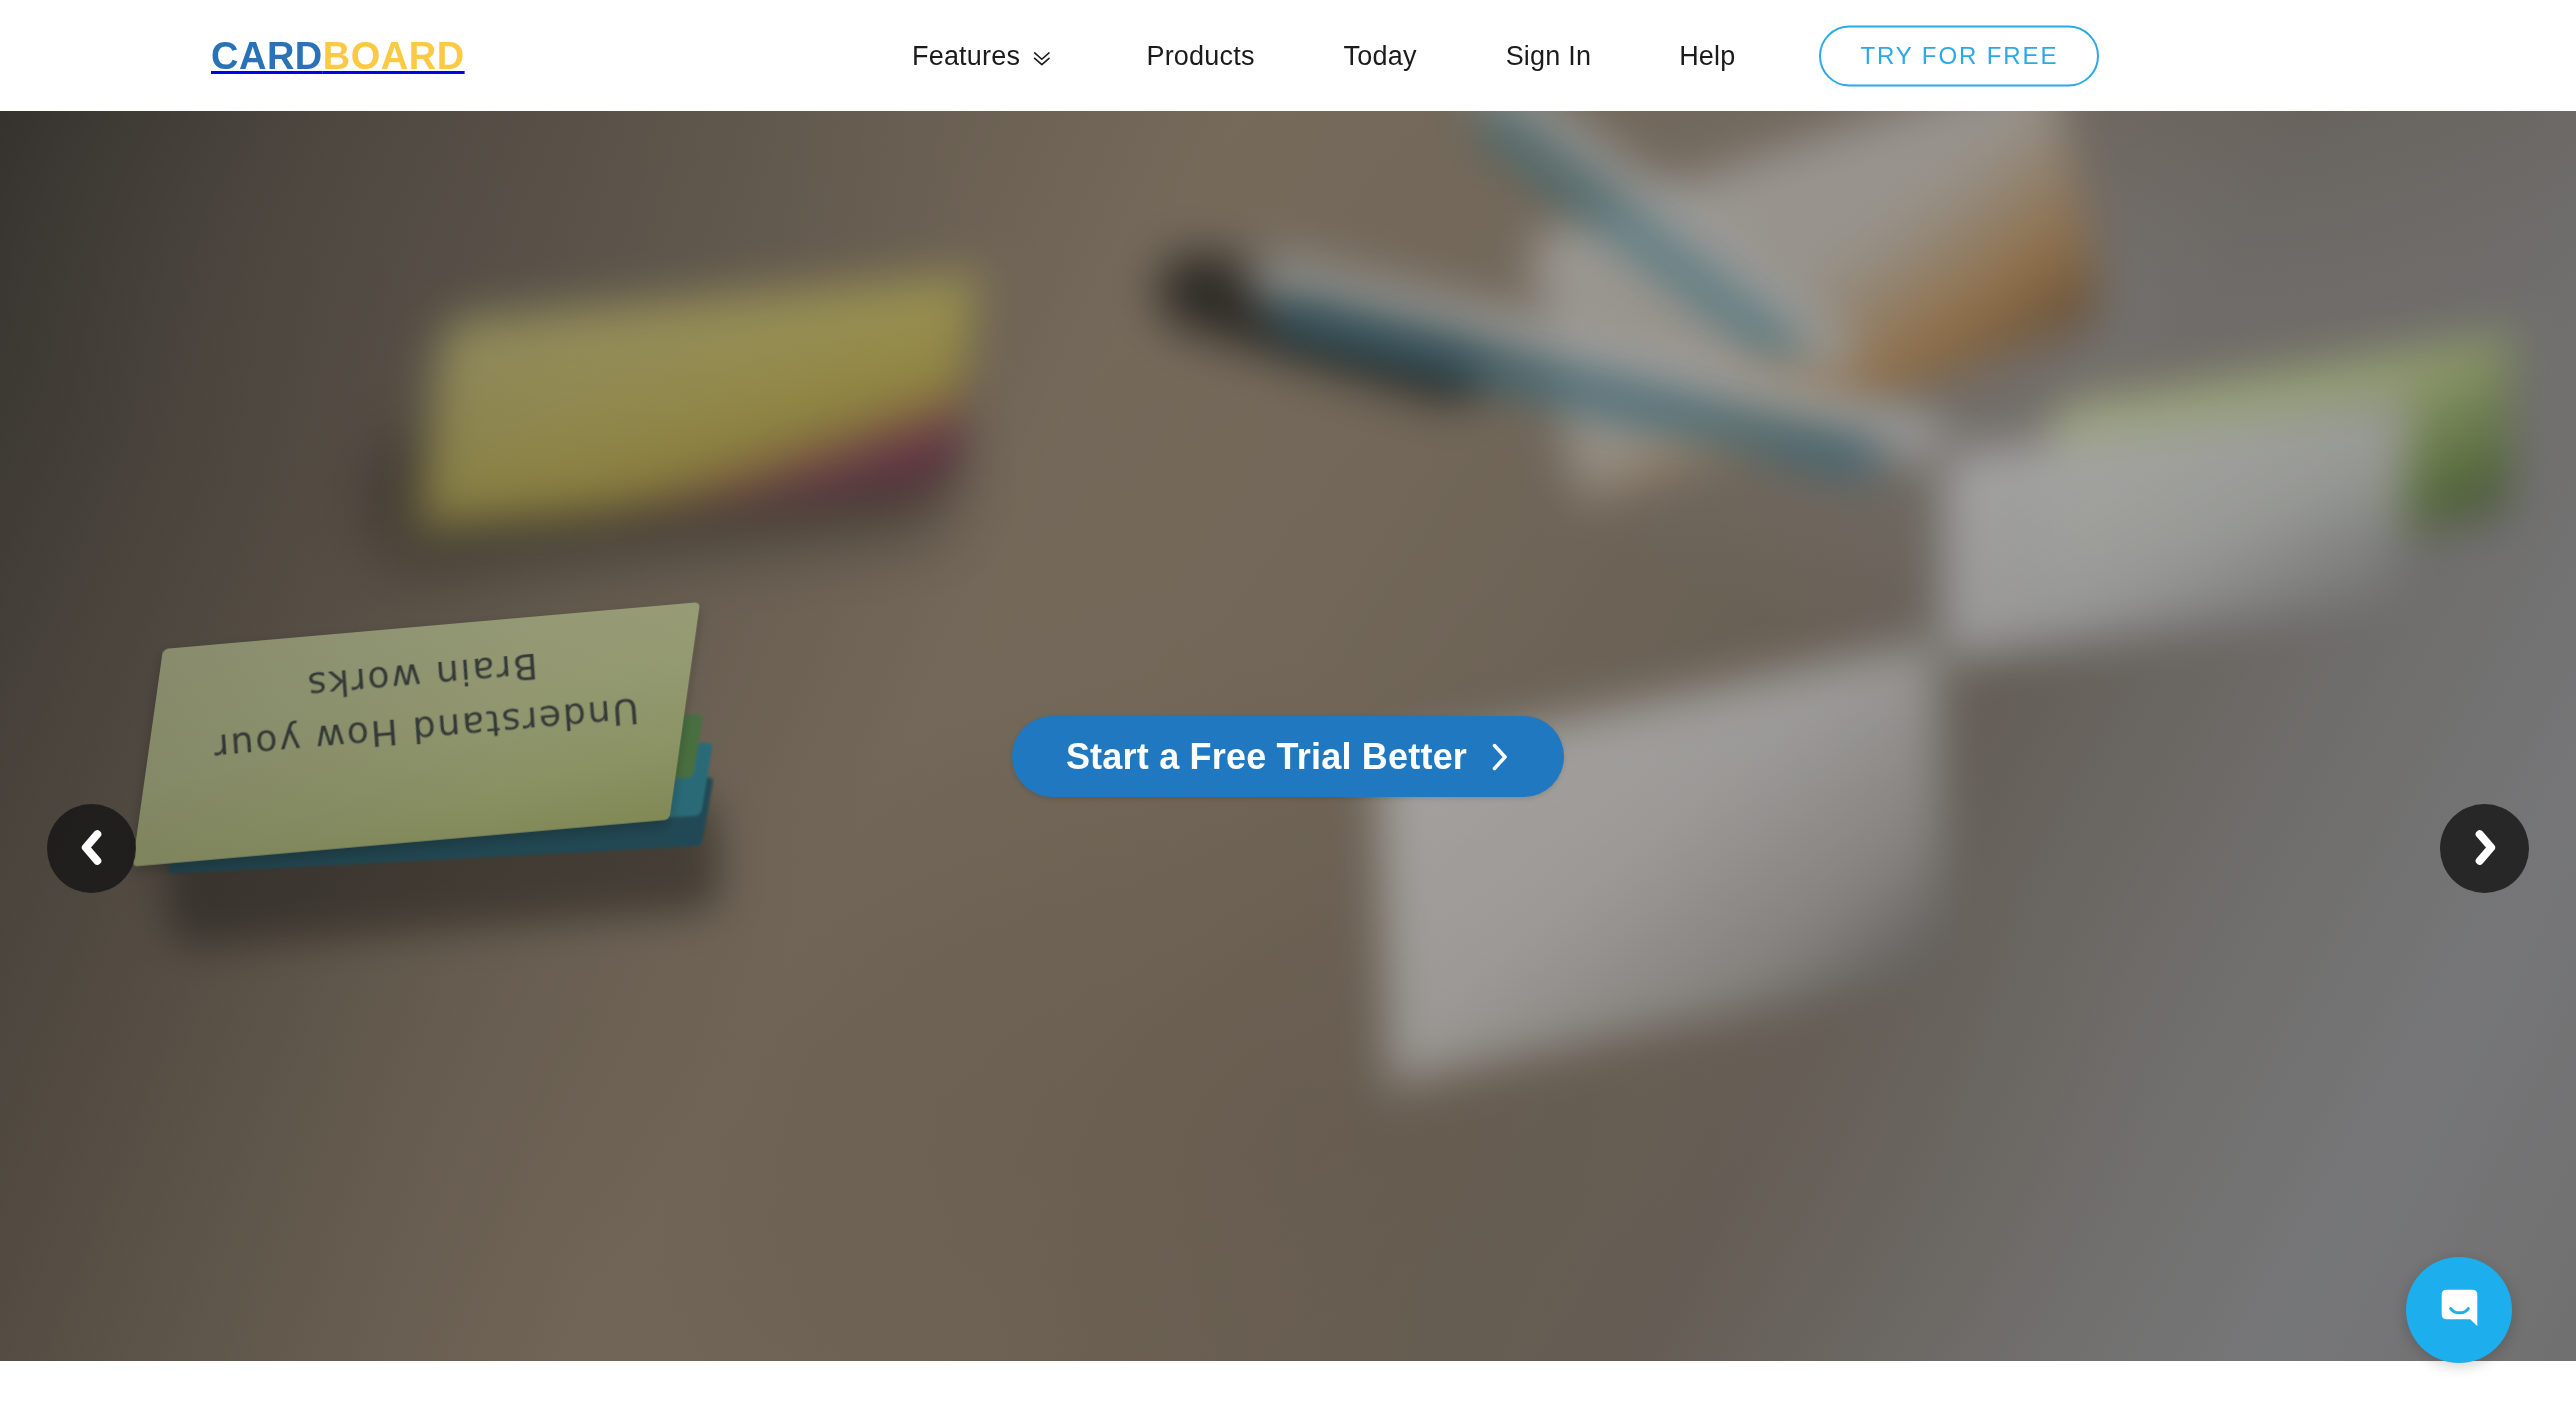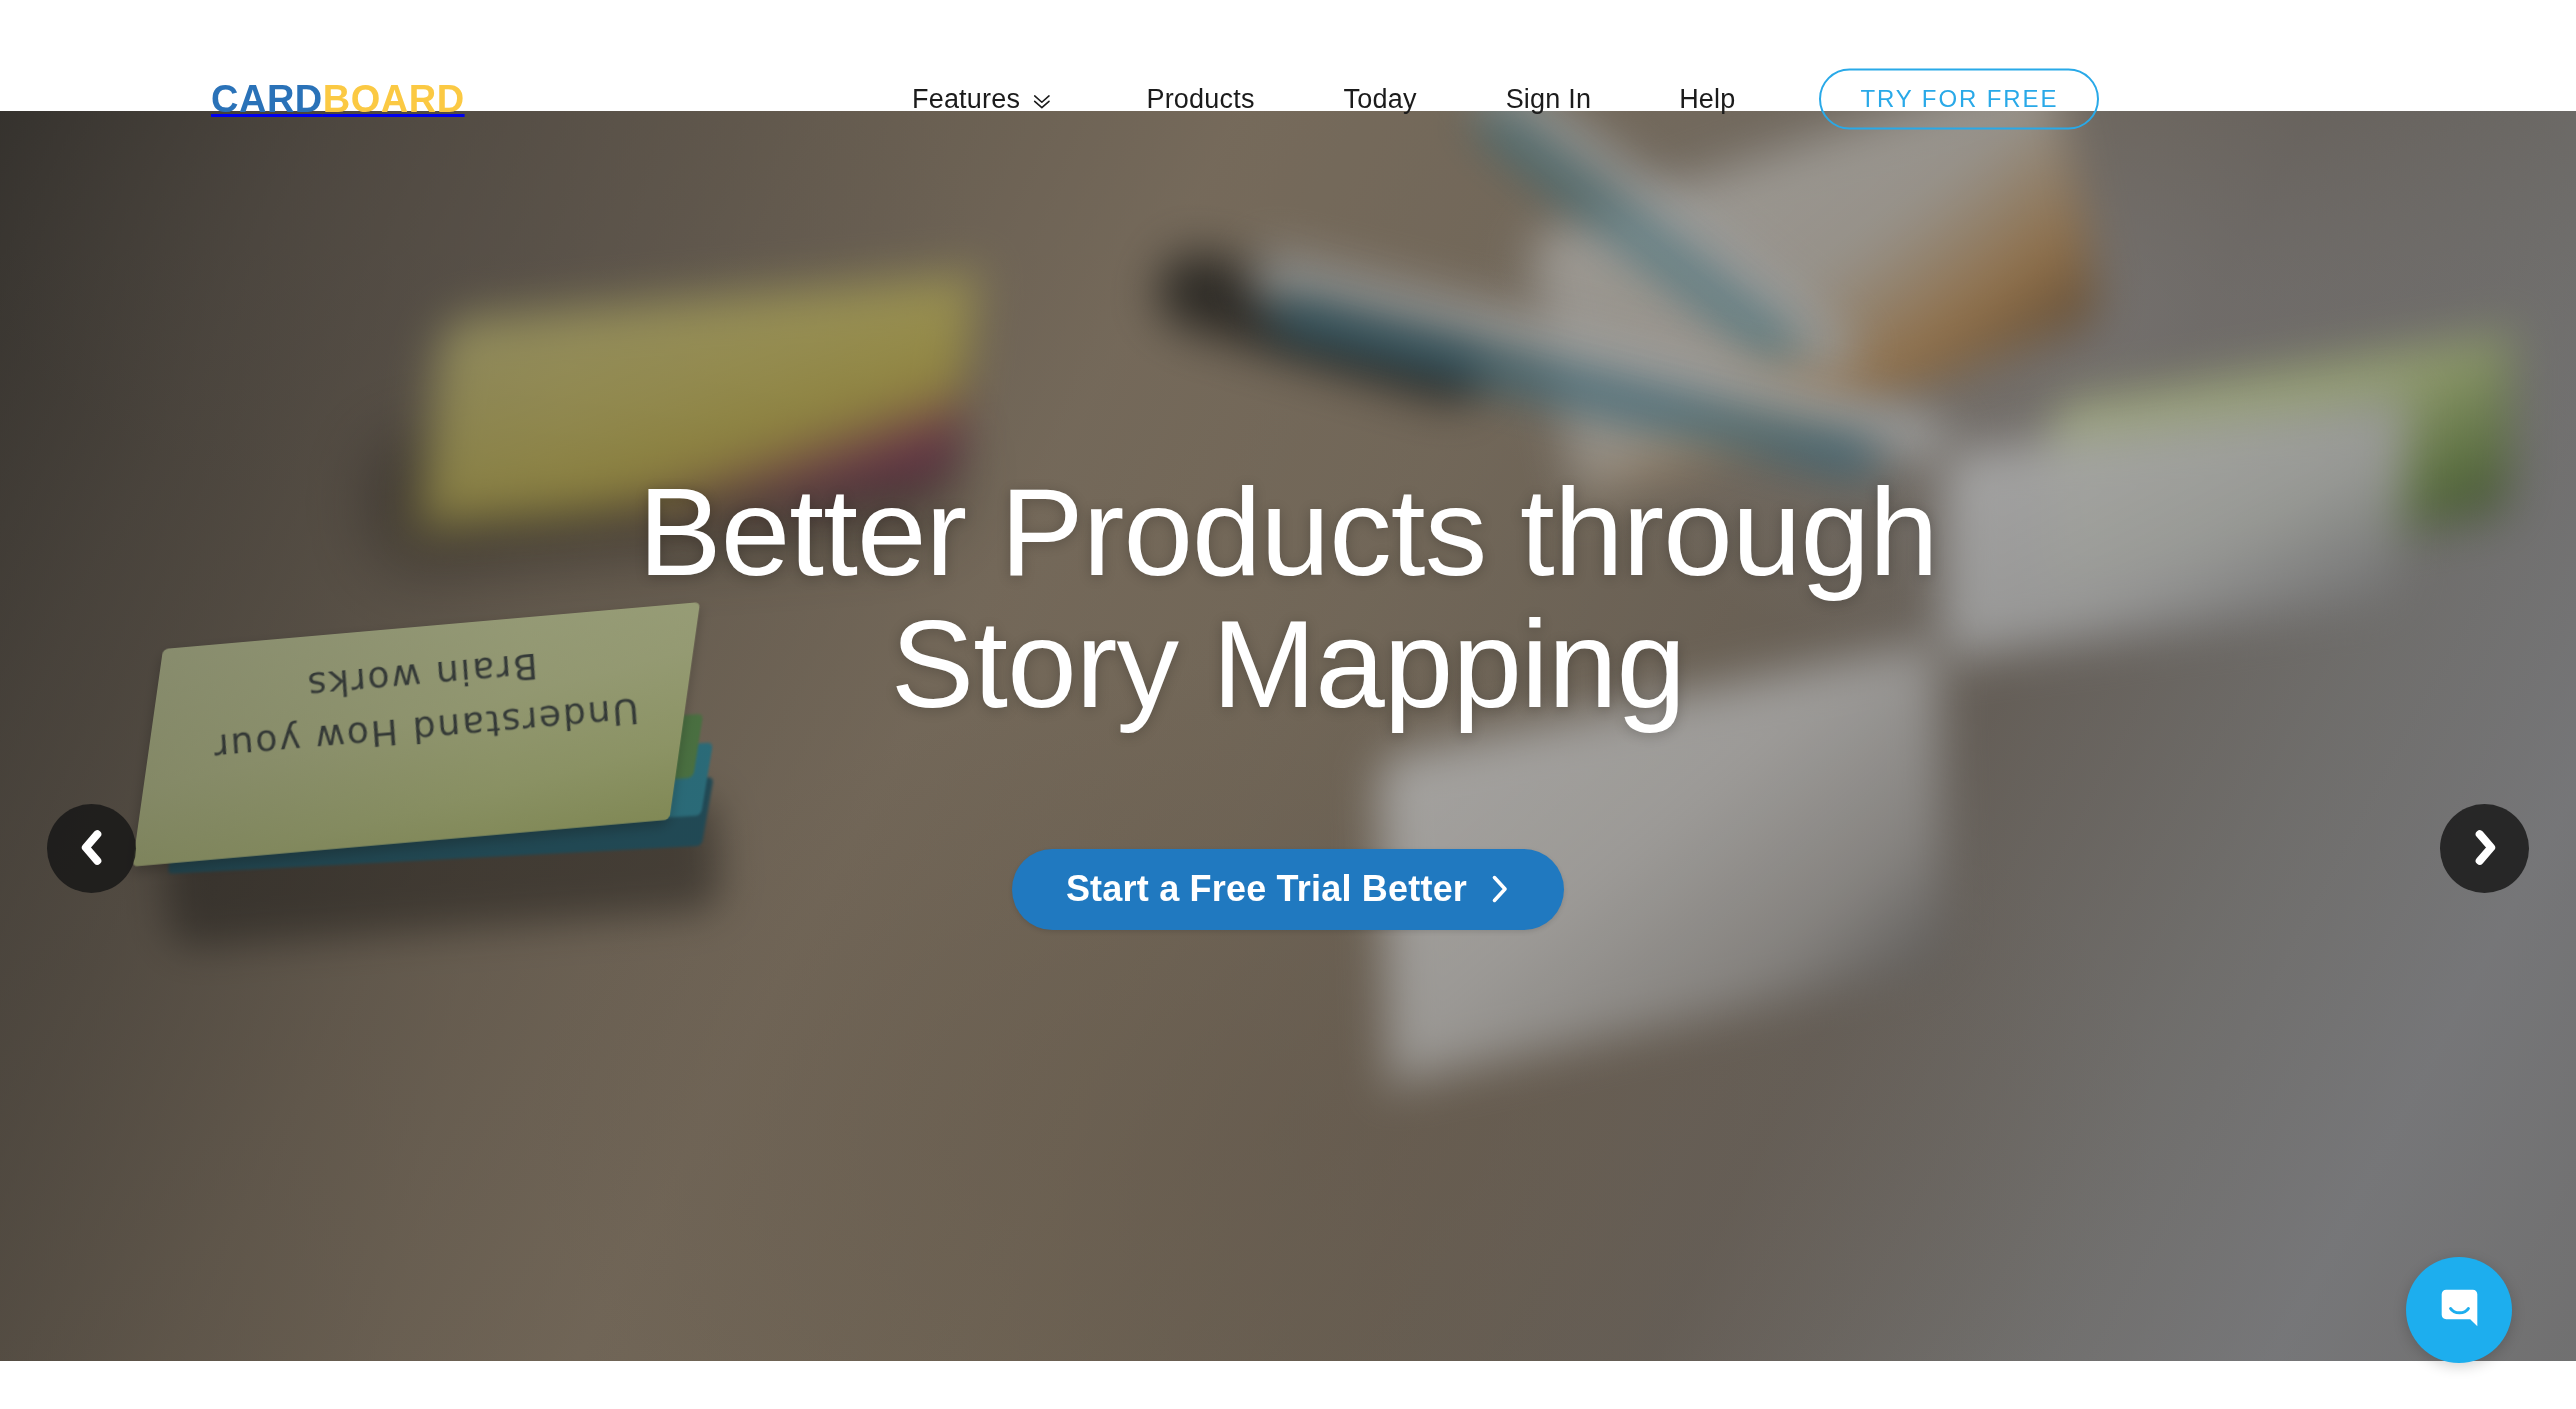--- a/index.html
+++ b/index.html
@@ -27,21 +27,20 @@
     width: 2576px;
     height: 111px;
     background: #ffffff;
     z-index: 40;
   }
 
   .nav-inner {
     position: relative;
     width: 100%;
     height: 100%;
-    margin-top: 43px;
   }
 
   .logo {
     position: absolute;
     left: 211px;
     top: 50%;
     transform: translateY(-50%);
     font-size: 38px;
     font-weight: 700;
     letter-spacing: 0.5px;
@@ -488,24 +487,20 @@
         <div class="note-layer note-green-edge"></div>
         <div class="note-layer note-yellow">
           <div class="note-text">Understand How your Brain works</div>
         </div>
       </div>
     </div>
 
     <div class="hero-overlay"></div>
 
     <div class="hero-content">
-      <h1 class="hero-title">
-        <span>Better Products through</span><br>
-        <span>Story Mapping</span>
-      </h1>
 
       <div class="hero-cta-wrap">
         <a class="btn-cta" href="#">
           <span>Start a Free Trial Better</span>
           <span class="cta-chevron">
             <svg width="21.5" height="30" viewBox="0 0 24 34" aria-hidden="true">
               <path d="M6 4 L18 17 L6 30" fill="none" stroke="#ffffff" stroke-width="4" stroke-linecap="round" stroke-linejoin="round"></path>
             </svg>
           </span>
         </a>

